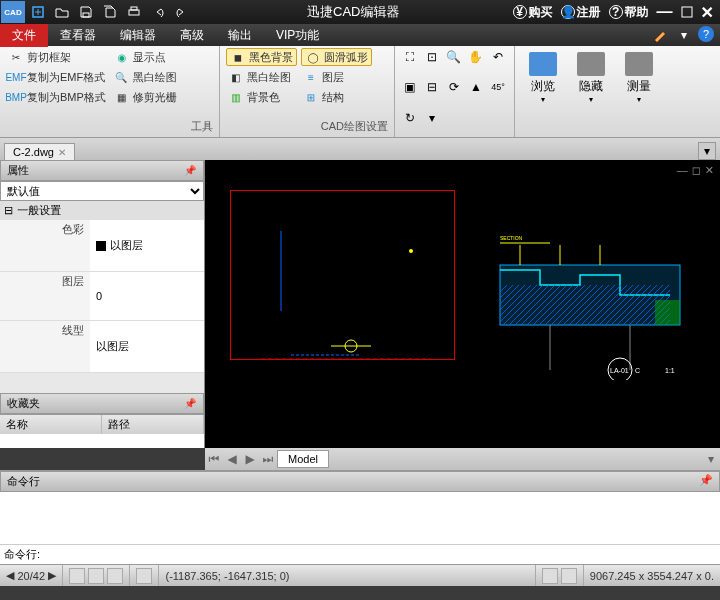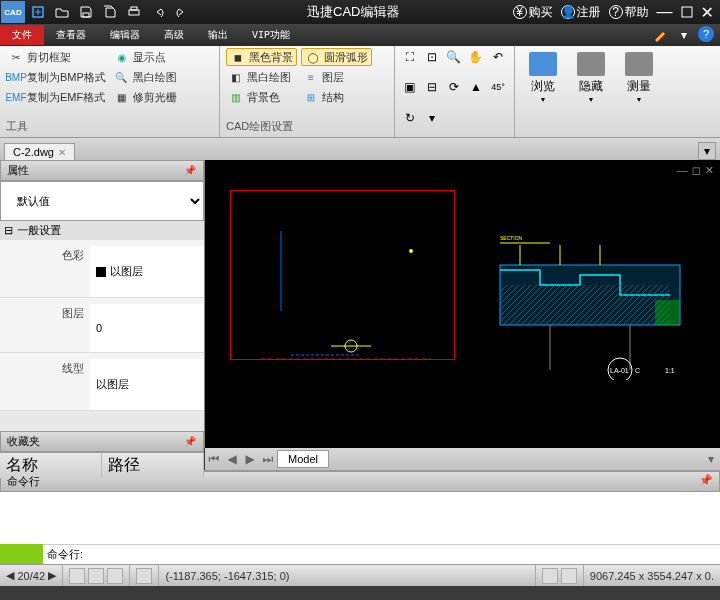--- a/index.html
+++ b/index.html
@@ -1,70 +1,70 @@
 <!DOCTYPE html>
 <html><head>
 <meta charset="utf-8">
 <style>
 * { margin: 0; padding: 0; box-sizing: border-box; font-family: "Microsoft YaHei", sans-serif; }
 body { width: 720px; height: 600px; background: #3a3a3a; overflow: hidden; font-size: 12px; }
 .titlebar { height: 24px; background: linear-gradient(#2a2a2a,#1a1a1a); display: flex; align-items: center; color: #fff; }
 .tb-icon { width: 22px; height: 22px; display: flex; align-items: center; justify-content: center; margin: 0 1px; cursor: pointer; }
 .tb-cad { background: #4a8fd8; color: #fff; font-size: 8px; font-weight: bold; width: 24px; }
 .tb-title { flex: 1; text-align: center; font-size: 13px; }
-.tb-right { display: flex; align-items: center; gap: 8px; margin-right: 6px; }
+.tb-right { display: flex; align-items: center; gap: 8px; margin-right: 6px; font-weight: bold; }
 .tb-right span { cursor: pointer; font-size: 12px; }
 .tb-circ { display: inline-block; width: 14px; height: 14px; border: 1px solid #fff; border-radius: 50%; text-align: center; line-height: 12px; font-size: 9px; margin-right: 2px; }
 .menubar { height: 22px; background: linear-gradient(#444,#2a2a2a); display: flex; align-items: center; }
-.tab { padding: 3px 12px; color: #fff; cursor: pointer; font-size: 10px; font-family: Liberation Mono, monospace; }
+.tab { padding: 3px 12px; color: #fff; cursor: pointer; font-size: 12px; }
 .tab.active { background: #c22; }
 .menubar-right { margin-left: auto; display: flex; gap: 4px; margin-right: 6px; }
 .mb-btn { width: 20px; height: 18px; display: flex; align-items: center; justify-content: center; cursor: pointer; }
 .ribbon { height: 92px; background: linear-gradient(#f8f8f8,#d8d8d8); display: flex; border-bottom: 1px solid #999; }
 .rgroup { border-right: 1px solid #aaa; padding: 2px 6px; display: flex; flex-direction: column; }
 .rgroup-body { flex: 1; display: flex; gap: 4px; align-items: flex-start; flex-wrap: wrap; }
-.rgroup-label { text-align: left; color: #555; font-size: 11px; padding: 1px 0; }
+.rgroup-label { text-align: right; color: #555; font-size: 11px; padding: 1px 0; }
 .ritem { display: flex; align-items: center; gap: 3px; cursor: pointer; padding: 1px 2px; font-size: 11px; color: #333; white-space: nowrap; }
 .ritem.sel { background: #fff0b0; border: 1px solid #d0a020; padding: 0 3px; border-radius: 2px; }
 .ricn { width: 16px; height: 16px; display: inline-flex; align-items: center; justify-content: center; font-size: 10px; }
 .rcol { display: flex; flex-direction: column; gap: 2px; }
 .rbig { display: flex; flex-direction: column; align-items: center; width: 44px; cursor: pointer; margin-top: 4px; }
 .rbig-icn { width: 28px; height: 24px; background: #4a8fd8; border-radius: 2px; margin-bottom: 2px; }
 .rbig-icn.g2 { background: #888; }
 .rbig-icn.g3 { background: #888; }
 .smico { width: 18px; height: 18px; cursor: pointer; display: inline-flex; align-items: center; justify-content: center; border: 1px solid transparent; }
 .filetabs { height: 22px; background: linear-gradient(#d8d8d8,#c0c0c0); display: flex; align-items: flex-end; padding-left: 4px; }
 .filetab { background: #eee; border: 1px solid #999; border-bottom: none; padding: 2px 8px; font-size: 11px; display: flex; align-items: center; gap: 4px; cursor: pointer; }
 .filetab .x { color: #888; font-size: 10px; }
 .filetabs-right { margin-left: auto; width: 18px; height: 18px; background: #ccc; border: 1px solid #999; margin-right: 4px; text-align: center; line-height: 16px; cursor: pointer; }
 .main { display: flex; height: 288px; }
 .leftpanel { width: 205px; background: #e8e8e8; display: flex; flex-direction: column; border-right: 1px solid #888; }
 .panel-head { background: linear-gradient(#ddd,#bbb); padding: 2px 6px; font-size: 11px; border: 1px solid #999; display: flex; align-items: center; gap: 22px; }
 .panel-head .pin { margin-left: auto; font-size: 10px; cursor: pointer; }
-.combo { width: 100%; font-size: 11px; padding: 12px; border: 1px solid #999; background: #fff; }
+.combo { width: 100%; font-size: 11px; padding: 2px; border: 1px solid #999; background: #fff; }
 .propgrid { background: #f4f4f4; font-size: 11px; }
-.propgrow { display: flex; border-bottom: 1px solid #ddd; margin-top: 6px; }
+.propgrow { display: flex; border-bottom: 1px solid #ddd; }
 .propk { width: 90px; padding: 2px 6px; text-align: right; color: #444; }
 .propv { flex: 1; padding: 18px 6px; background: #fff; }
 .propcat { background: #e0e0e0; padding: 2px 4px; display: flex; align-items: center; gap: 4px; }
-.favhdr { display: flex; background: linear-gradient(#e8e8e8,#d0d0d0); font-size: 16px; border-top: 1px solid #999; }
+.favhdr { display: flex; background: linear-gradient(#e8e8e8,#d0d0d0); font-size: 11px; border-top: 1px solid #999; }
 .favhdr div { flex: 1; padding: 2px 6px; border-right: 1px solid #bbb; }
 .canvas { flex: 1; background: #000; position: relative; }
 .cv-tools { position: absolute; top: 4px; right: 6px; color: #888; font-size: 11px; display: flex; gap: 4px; }
 .cv-tools span { cursor: pointer; }
 .redbox { position: absolute; border: 1px solid #d00; }
 .bluedraw { position: absolute; right: 30px; top: 70px; width: 200px; height: 110px; }
 .modeltabs { height: 22px; background: linear-gradient(#d8d8d8,#c0c0c0); display: flex; align-items: center; margin-left: 205px; }
 .mtab-nav { width: 18px; text-align: center; color: #666; cursor: pointer; }
 .mtab { background: #fff; border: 1px solid #999; padding: 2px 10px; font-size: 11px; cursor: pointer; }
-.cmdarea { background: #84cc16; border-top: 1px solid #999; }
+.cmdarea { background: #b91c1c; border-top: 1px solid #999; }
 .cmdlabel { background: linear-gradient(#ddd,#bbb); padding: 2px 6px; font-size: 11px; border: 1px solid #999; display: flex; }
 .cmdlabel .pin { margin-left: auto; cursor: pointer; }
 .cmdbody { height: 52px; background: #fff; }
-.cmdinput { display: flex; align-items: center; padding: 2px 4px; font-size: 11px; background: #fff; border-top: 1px solid #ccc; margin-left: 43px; }
+.cmdinput { display: flex; align-items: center; padding: 2px 4px; font-size: 11px; background: #fff; border-top: 1px solid #ccc; }
 .cmdinput input { border: none; flex: 1; font-size: 11px; outline: none; }
 .statusbar { height: 22px; background: linear-gradient(#e8e8e8,#c0c0c0); display: flex; align-items: center; font-size: 11px; color: #333; border-top: 1px solid #999; }
 .sb-seg { padding: 0 6px; border-right: 1px solid #aaa; height: 100%; display: flex; align-items: center; gap: 3px; }
 .sb-ico { width: 16px; height: 16px; background: #ddd; border: 1px solid #aaa; cursor: pointer; }
 svg { display: block; }
 </style>
 </head>
 <body>
 
 <div class="titlebar">
@@ -144,26 +144,26 @@
 
 <div class="ribbon">
   <div class="rgroup" style="width:220px">
     <div class="rgroup-body">
       <div class="rcol">
         <div class="ritem">
             <span class="ricn">✂</span>
             <span>剪切框架</span>
           </div>
         <div class="ritem">
+            <span class="ricn" style="color:#28c">EMF</span>
+            <span>复制为EMF格式</span>
+          </div>
+        <div class="ritem">
             <span class="ricn" style="color:#28c">BMP</span>
             <span>复制为BMP格式</span>
-          </div>
-        <div class="ritem">
-            <span class="ricn" style="color:#28c">EMF</span>
-            <span>复制为EMF格式</span>
           </div>
       </div>
       <div class="rcol">
         <div class="ritem">
             <span class="ricn" style="color:#1a8">◉</span>
             <span>显示点</span>
           </div>
         <div class="ritem">
             <span class="ricn">🔍</span>
             <span>黑白绘图</span>

